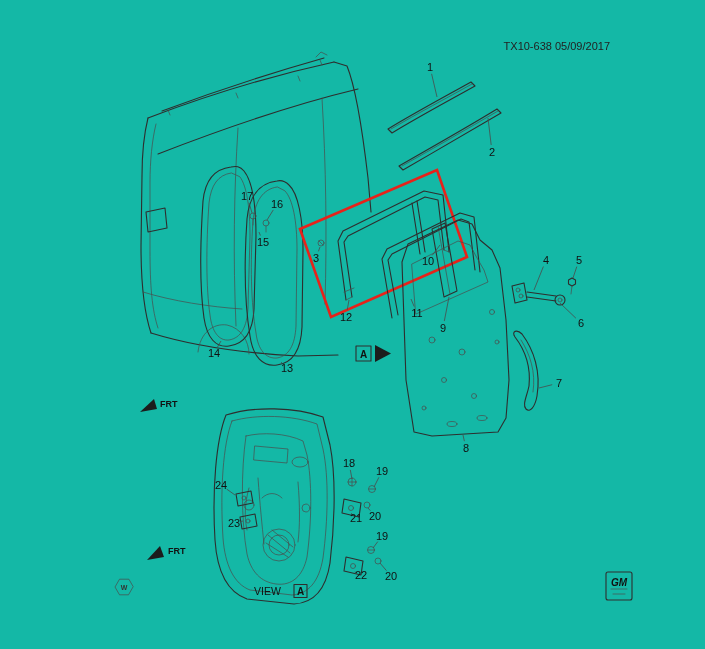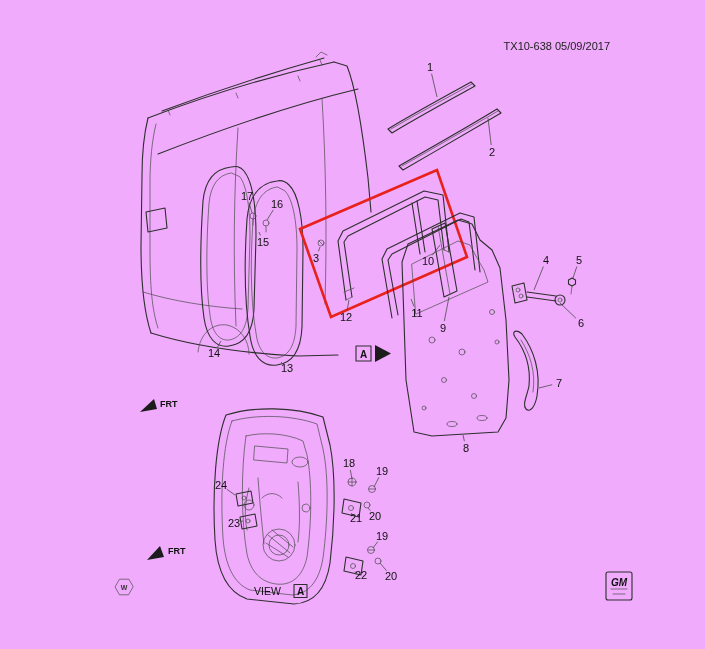--- a/index.html
+++ b/index.html
@@ -1,17 +1,17 @@
 <!DOCTYPE html>
 <html style="--highlight: #e8221a; --ink: #2e2e2e;"><head>
 <meta charset="utf-8">
 <style>
   :root { --highlight:#e8221a; --ink:#2e2e2e; }
   html,body{margin:0;padding:0;background:#fff;}
-  .stage{position:relative;width:705px;height:649px;background:#f0abfc;overflow:hidden;
+  .stage{position:relative;width:705px;height:649px;background:#14b8a6;overflow:hidden;
          font-family:"Liberation Sans",sans-serif;}
   svg{display:block;}
   .art{fill:none;stroke:var(--ink);stroke-width:1.1;stroke-linecap:round;stroke-linejoin:round;}
   .art-thin{fill:none;stroke:#4a4a4a;stroke-width:0.7;stroke-linecap:round;stroke-linejoin:round;}
   .fill-dark{fill:#1c1c1c;stroke:none;}
   .highlight-box{fill:none;stroke:var(--highlight);stroke-width:2.6;}
   .leader{stroke:#4a4a4a;stroke-width:0.8;}
   .callout{font:11px "Liberation Sans",sans-serif;fill:#111;text-anchor:middle;}
   .doc-ref{font:11px "Liberation Sans",sans-serif;fill:#222;text-anchor:end;}
   .frt-label{font:bold 9px "Liberation Sans",sans-serif;fill:#111;}

